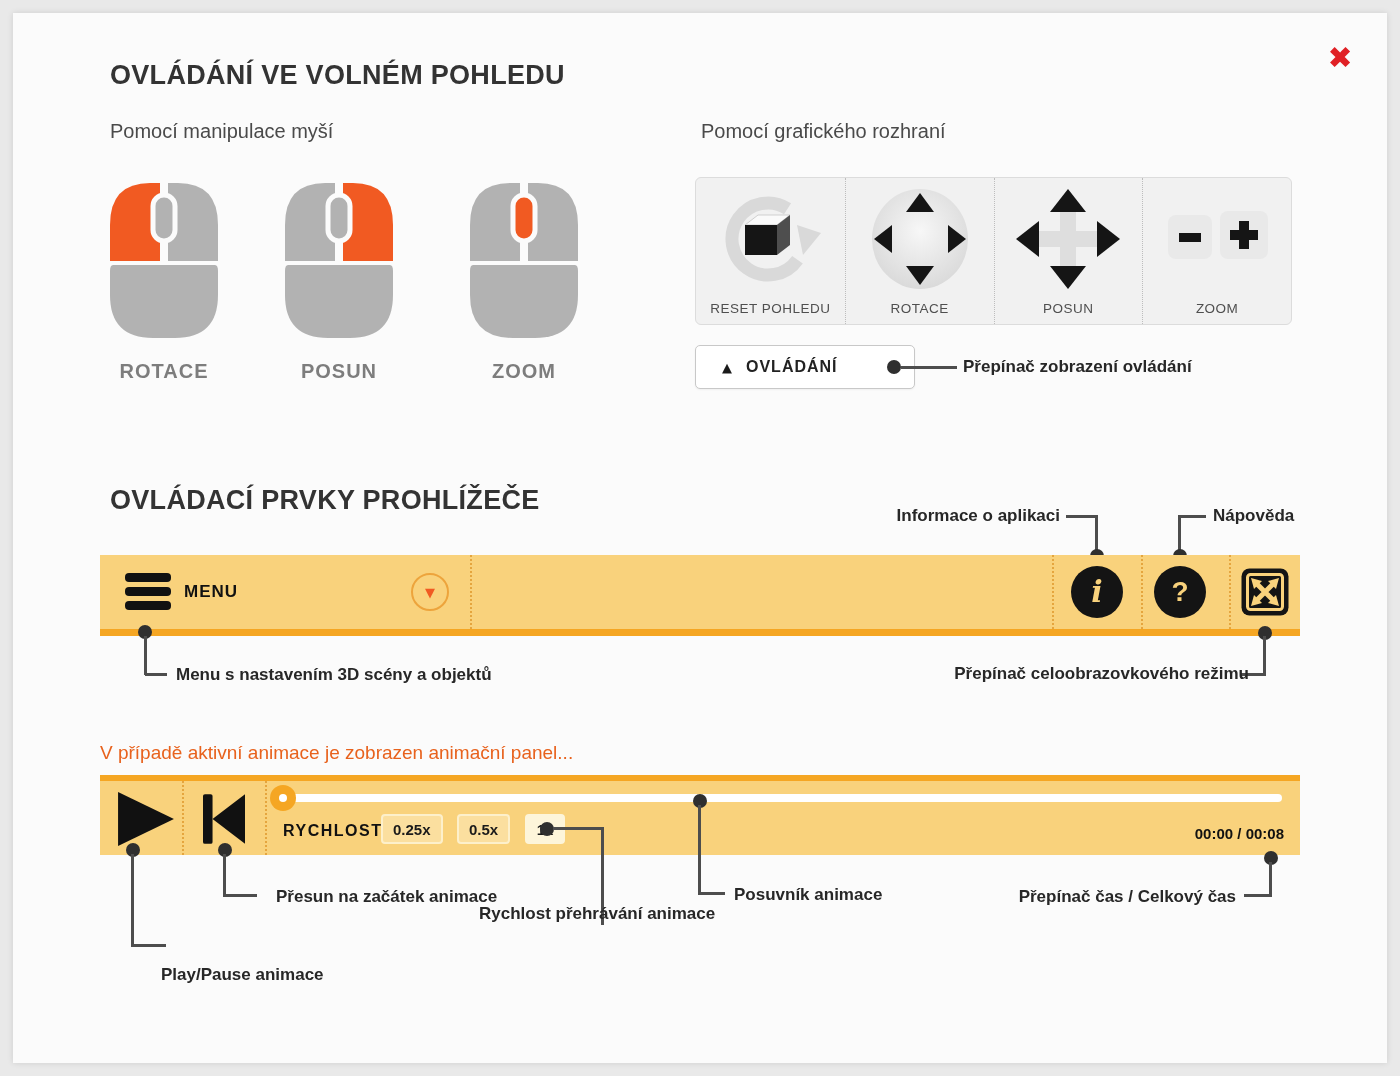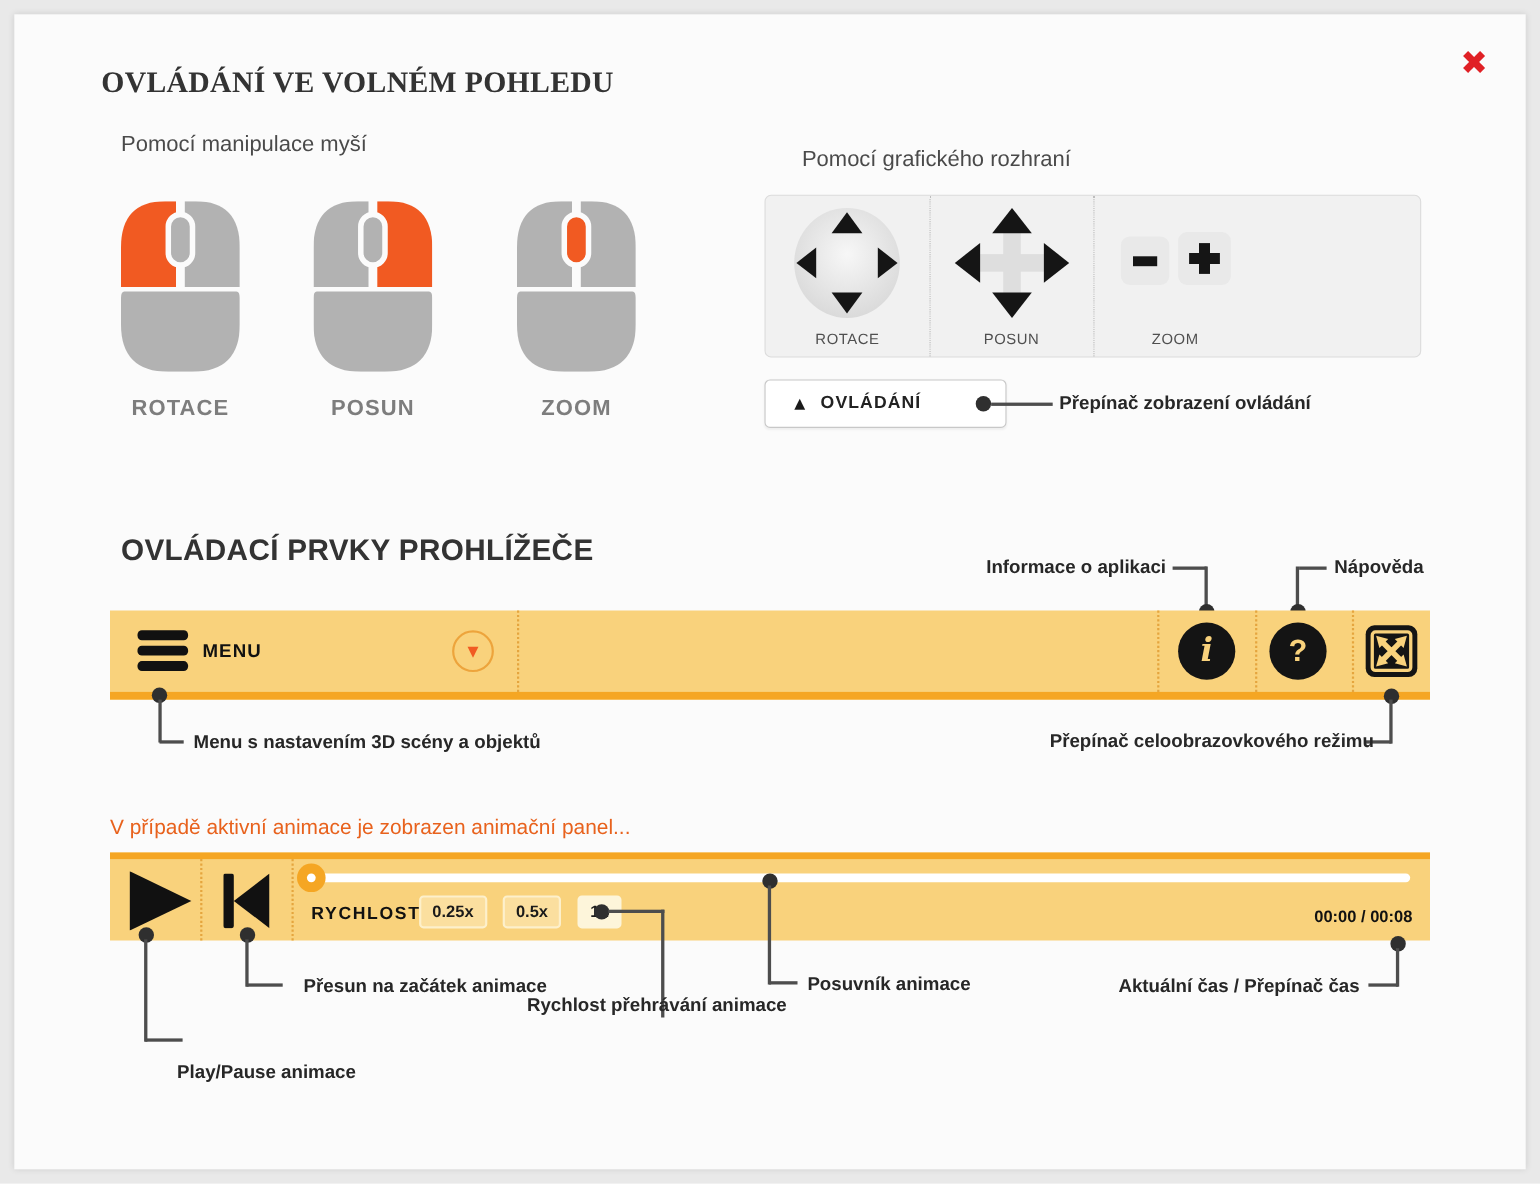--- a/index.html
+++ b/index.html
@@ -73,23 +73,23 @@
   .time{position:absolute;right:16px;top:44px;font-size:15px;font-weight:bold;color:#111;}
   .ta-right{text-align:right;}
 </style>
 </head>
 <body>
 
 <div class="abs card"></div>
 
 <button class="abs close-btn">✖</button>
 
-<div class="abs h1" style="left:92px;top:60px;font-family:Liberation Serif, serif;">OVLÁDÁNÍ VE VOLNÉM POHLEDU</div>
+<div class="abs h1" style="left:110px;top:60px;">OVLÁDÁNÍ VE VOLNÉM POHLEDU</div>
 <div class="abs sub" style="left:110px;top:120px;">Pomocí manipulace myší</div>
-<div class="abs sub" style="left:729px;top:120px;margin-top:14px;">Pomocí grafického rozhraní</div>
+<div class="abs sub" style="left:701px;top:120px;">Pomocí grafického rozhraní</div>
 
 <svg class="abs mouse mouse--left" style="left:110px;top:183px;" viewBox="0 0 108 155">
   <path class="mbtn-l" d="M50,0 L40,0 Q0,0 0,42 L0,78 L50,78 Z"></path>
   <path class="mbtn-r" d="M58,0 L68,0 Q108,0 108,42 L108,78 L58,78 Z"></path>
   <path class="mbody" d="M3,82 L105,82 Q108,82 108,88 L108,112 Q108,155 65,155 L43,155 Q0,155 0,112 L0,88 Q0,82 3,82 Z"></path>
   <rect class="mwheel" x="43" y="12" width="22" height="46" rx="11"></rect>
 </svg>
 <svg class="abs mouse mouse--right" style="left:285px;top:183px;" viewBox="0 0 108 155">
   <path class="mbtn-l" d="M50,0 L40,0 Q0,0 0,42 L0,78 L50,78 Z"></path>
   <path class="mbtn-r" d="M58,0 L68,0 Q108,0 108,42 L108,78 L58,78 Z"></path>
@@ -102,20 +102,30 @@
   <path class="mbody" d="M3,82 L105,82 Q108,82 108,88 L108,112 Q108,155 65,155 L43,155 Q0,155 0,112 L0,88 Q0,82 3,82 Z"></path>
   <rect class="mwheel" x="43" y="12" width="22" height="46" rx="11"></rect>
 </svg>
 <div class="abs mouse-label" style="left:110px;top:360px;">ROTACE</div>
 <div class="abs mouse-label" style="left:285px;top:360px;">POSUN</div>
 <div class="abs mouse-label" style="left:470px;top:360px;">ZOOM</div>
 
 <div class="abs gui-panel">
   <div class="gui-cell">
     <svg viewBox="0 0 110 104">
+      <circle cx="53" cy="52" r="36" fill="none" stroke="#d9d9d9" stroke-width="13" stroke-dasharray="168 60" transform="rotate(35 53 52)"></circle>
+      <polygon points="82,38 106,46 88,68" fill="#d9d9d9"></polygon>
+      <polygon points="30,38 43,28 75,28 62,38" fill="#fafafa" stroke="#cfcfcf" stroke-width="1"></polygon>
+      <polygon points="62,38 75,28 75,58 62,68" fill="#4e4e4e"></polygon>
+      <rect x="30" y="38" width="32" height="30" fill="#151515"></rect>
+    </svg>
+    <span class="gui-label">RESET POHLEDU</span>
+  </div>
+  <div class="gui-cell">
+    <svg viewBox="0 0 110 104">
       <defs>
           <radialGradient id="sph" cx="50%" cy="42%" r="62%">
         <stop offset="0%" stop-color="#f7f7f7"></stop>
             <stop offset="100%" stop-color="#d8d8d8"></stop>
       </radialGradient>
         </defs>
       <ellipse cx="55" cy="52" rx="48" ry="50" fill="url(#sph)"></ellipse>
       <polygon class="gicon" points="55,6 41,25 69,25"></polygon>
       <polygon class="gicon" points="55,98 41,79 69,79"></polygon>
       <polygon class="gicon" points="9,52 27,38 27,66"></polygon>
@@ -246,13 +256,13 @@
 <div class="abs ann" style="left:479px;top:904px;">Rychlost přehrávání animace</div>
 
 <div class="abs dot" style="left:693px;top:794px;"></div>
 <div class="abs vline" style="left:698px;top:805px;height:90px;"></div>
 <div class="abs hline" style="left:699px;top:892px;width:26px;"></div>
 <div class="abs ann" style="left:734px;top:885px;">Posuvník animace</div>
 
 <div class="abs dot" style="left:1264px;top:851px;"></div>
 <div class="abs vline" style="left:1269px;top:862px;height:35px;"></div>
 <div class="abs hline" style="left:1244px;top:894px;width:27px;"></div>
-<div class="abs ann ta-right" style="left:930px;top:887px;width:306px;">Aktuální čas / Přepínač čas</div>
+<div class="abs ann ta-right" style="left:930px;top:887px;width:306px;">Přepínač čas / Celkový čas</div>
 
 </body></html>

